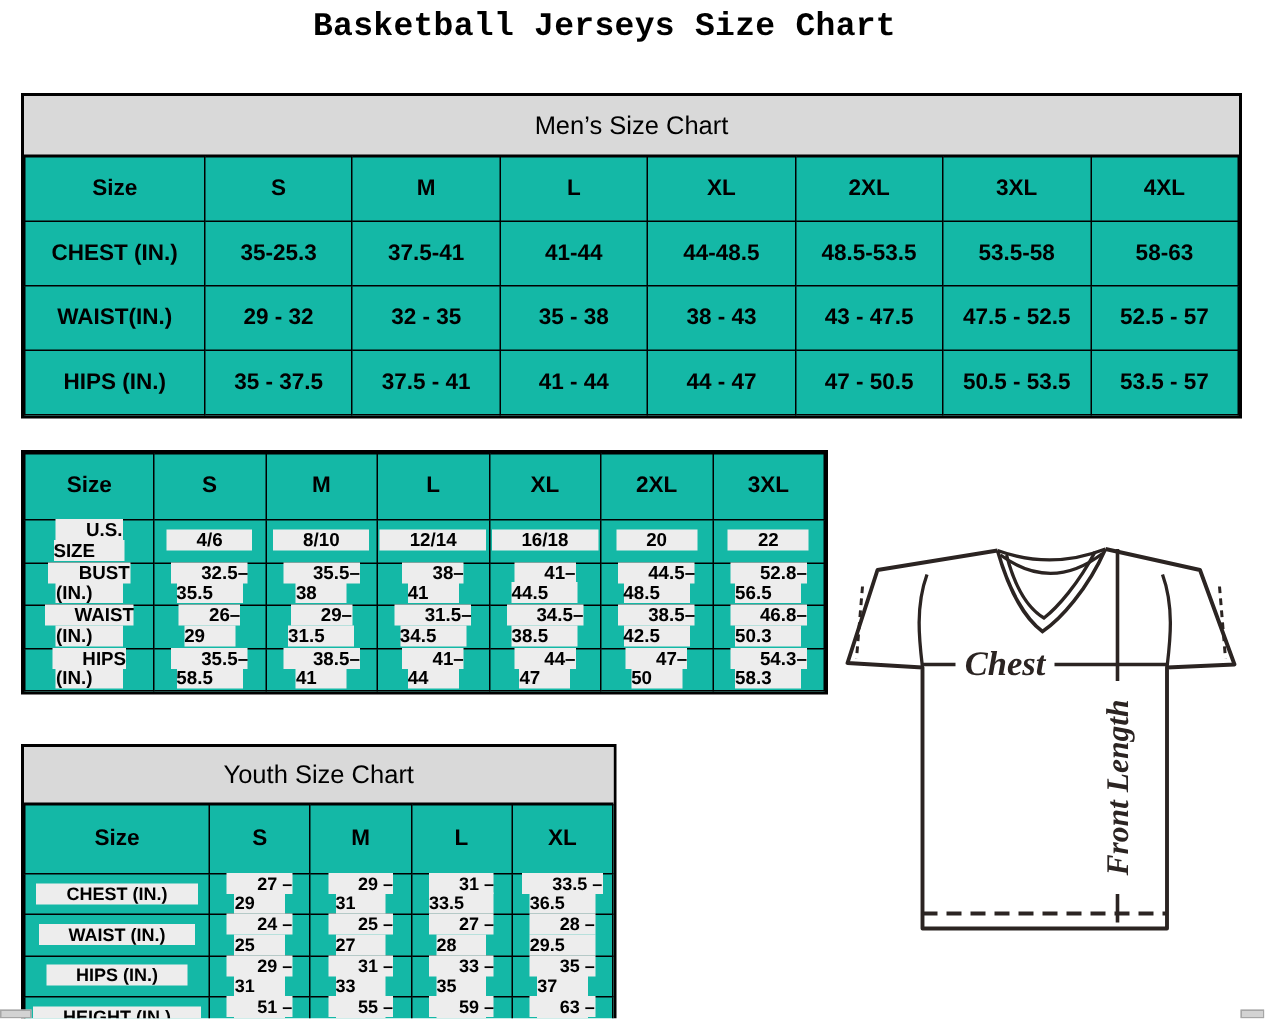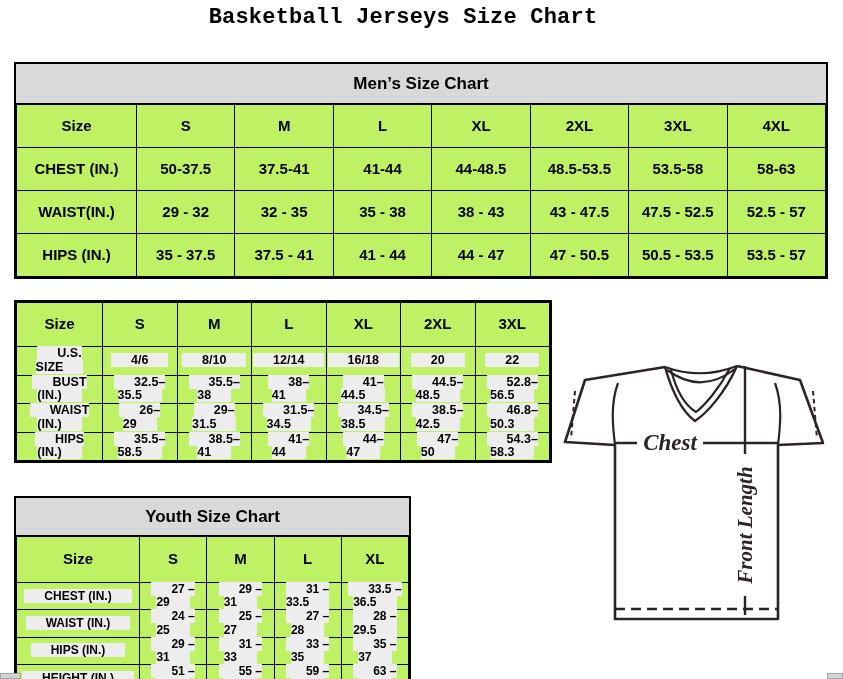--- a/index.html
+++ b/index.html
@@ -9,24 +9,24 @@
   }
   .title{
     position:absolute;left:0;top:5px;width:806px;text-align:center;
     font-size:22px;font-weight:bold;letter-spacing:.2px;font-family:Liberation Mono, monospace;
   }
   
   .chart{position:absolute;border:2px solid #000;background:#fff;box-sizing:border-box;}
   .chart .bar{
     background:var(--header-bg,#d9d9d9);border-bottom:1px solid #000;
     display:flex;align-items:center;justify-content:center;
-    font-weight:bold;font-size:17px;
+    font-weight:normal;font-size:17px;
   }
   .chart table{
-    width:100%;border-collapse:collapse;table-layout:fixed;background:#bef264;
+    width:100%;border-collapse:collapse;table-layout:fixed;background:#14b8a6;
   }
   .chart th,.chart td{
     border:1px solid #000;text-align:center;vertical-align:middle;
     font-weight:bold;padding:0;font-size:15px;line-height:1.1;
   }
   #mens{left:14px;top:62px;width:814px;}
   #mens .bar{height:39px;}
   .t0 thead tr{height:43px;}
   .t0 tbody tr{height:43px;}
   #womens{left:14px;top:300px;width:538px;}
@@ -86,21 +86,21 @@
             <th>L</th>
             <th>XL</th>
             <th>2XL</th>
             <th>3XL</th>
             <th>4XL</th>
           </tr>
         </thead>
         <tbody>
           <tr>
             <th>CHEST (IN.)</th>
-            <td>50-37.5</td>
+            <td>35-25.3</td>
             <td>37.5-41</td>
             <td>41-44</td>
             <td>44-48.5</td>
             <td>48.5-53.5</td>
             <td>53.5-58</td>
             <td>58-63</td>
           </tr>
           <tr>
             <th>WAIST(IN.)</th>
             <td>29 - 32</td>

